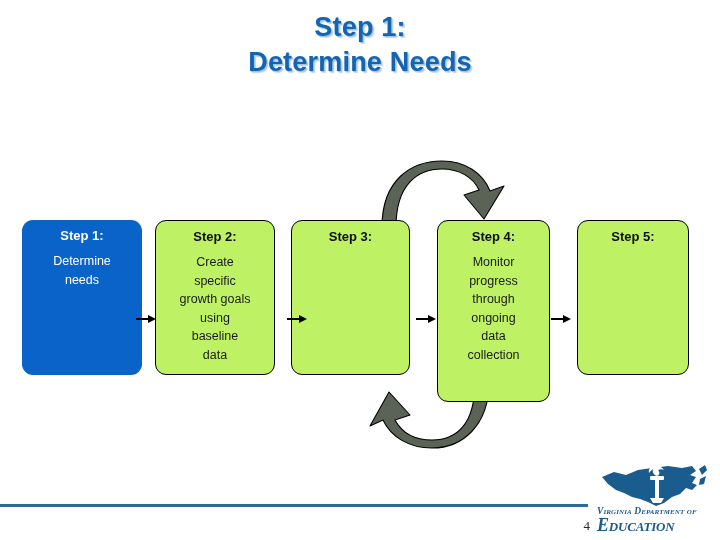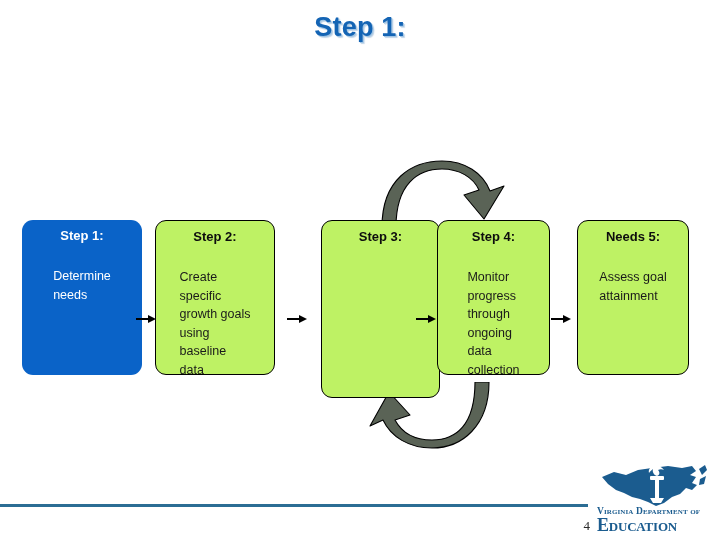--- a/index.html
+++ b/index.html
@@ -66,32 +66,32 @@
     margin-bottom: 9px;
     white-space: nowrap;
   }
   .step-box.primary .step-head {
     color: #ffffff;
   }
   .step-body {
     font-size: 12.5px;
     line-height: 18.5px;
     color: #1a1a1a;
+    text-align: center;
     padding: 0 6px;
-    margin-top: 15px;
   }
   .step-box.primary .step-body {
     color: #ffffff;
   }
 
   
   #step-box-1 { left: 22px;  top: 220px; width: 120px; height: 155px; }
   #step-box-2 { left: 155px; top: 220px; width: 120px; height: 155px; }
-  #step-box-3 { left: 321px; top: 220px; width: 119px; height: 178px; gap: 32px; }
-  #step-box-4 { left: 437px; top: 220px; width: 113px; height: 155px; }
+  #step-box-3 { left: 291px; top: 220px; width: 119px; height: 155px; gap: 32px; }
+  #step-box-4 { left: 437px; top: 220px; width: 113px; height: 182px; }
   #step-box-5 { left: 577px; top: 220px; width: 112px; height: 155px; }
 
   
   .connector {
     position: absolute;
     top: 311px;
     height: 12px;
     width: 20px;
   }
   #connector-1-2 { left: 136px; }
@@ -150,37 +150,39 @@
   }
   .vdoe-wordmark {
     position: absolute;
     left: 0;
     width: 116px;
     color: #1b5c8f;
     font-family: "Liberation Serif", serif;
     font-variant: small-caps;
     font-weight: bold;
     white-space: nowrap;
+    font-style: italic;
   }
   #vdoe-line1 {
     top: 43px;
     font-size: 9.5px;
     letter-spacing: 0.1px;
   }
   #vdoe-line2 {
     top: 52px;
     font-size: 18px;
     letter-spacing: -0.2px;
   }
 </style>
 </head>
 <body>
 
 <div id="slide-title">
   <span class="tline">Step 1:</span>
+  <span class="tline">Determine Needs</span>
 </div>
 
 <div id="flow">
 
   <div id="arrow-top-curve">
     <svg viewBox="0 0 128 70" width="128" height="70" xmlns="http://www.w3.org/2000/svg">
       <path d="M4,70 C4,22 34,4 64,4 C87,4 105,16 112,34 L126,29 L106,62 L86,38 L101,33 C95,20 81,12 64,12 C40,12 18,27 18,70 Z" fill="#5a6356" stroke="#000000" stroke-width="1.1" stroke-linejoin="round"></path>
     </svg>
   </div>
 
@@ -203,22 +205,21 @@
   <div class="step-box light" id="step-box-3">
     <div class="step-head">Step 3:</div>
   </div>
 
   <div class="step-box light" id="step-box-4">
     <div class="step-head">Step 4:</div>
     <div class="step-body">Monitor<br>progress<br>through<br>ongoing<br>data<br>collection</div>
   </div>
 
   <div class="step-box light" id="step-box-5">
-    <div class="step-head">Needs 5:</div>
-    <div class="step-body">Assess goal<br>attainment</div>
+    <div class="step-head">Step 5:</div>
   </div>
 
   <div class="connector" id="connector-1-2">
     <svg viewBox="0 0 20 12" width="20" height="12" xmlns="http://www.w3.org/2000/svg">
       <path d="M0,5 L12,5 L12,2 L20,6 L12,10 L12,7 L0,7 Z" fill="#000000"></path>
     </svg>
   </div>
   <div class="connector" id="connector-2-3">
     <svg viewBox="0 0 20 12" width="20" height="12" xmlns="http://www.w3.org/2000/svg">
       <path d="M0,5 L12,5 L12,2 L20,6 L12,10 L12,7 L0,7 Z" fill="#000000"></path>

